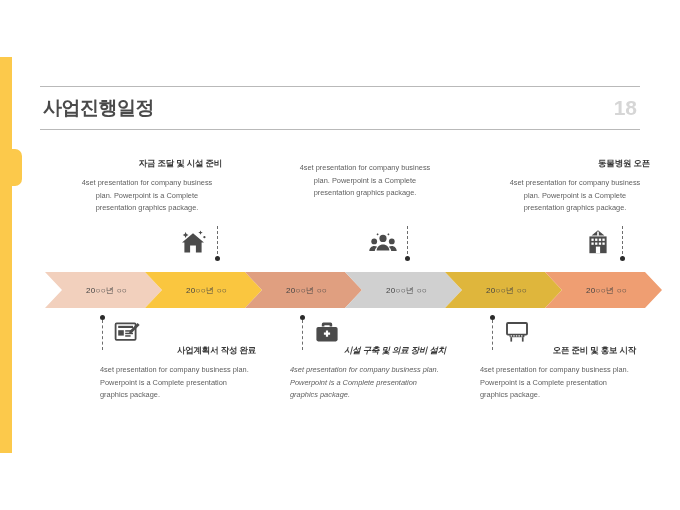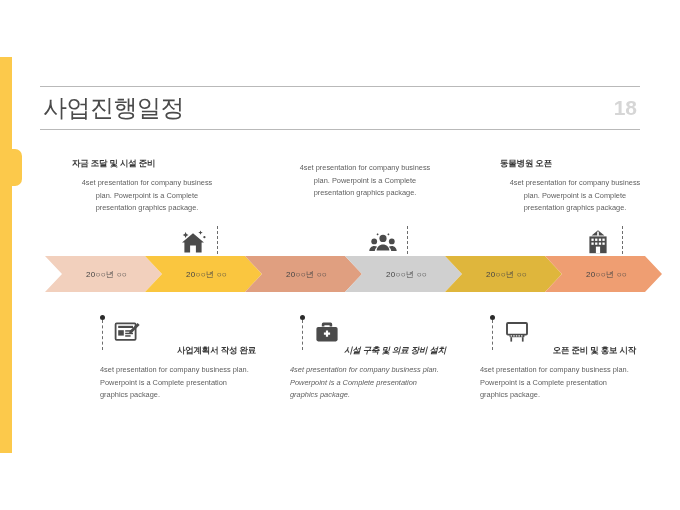--- a/index.html
+++ b/index.html
@@ -51,22 +51,22 @@
     height: 44px;
     border-top: 1px solid #b9b9b9;
     border-bottom: 1px solid #b9b9b9;
     box-sizing: border-box;
   }
   .header-title {
     position: absolute;
     left: 3px;
     top: 50%;
     transform: translateY(-50%);
-    font-size: 24px;
-    font-weight: normal;
+    font-size: 19px;
+    font-weight: bold;
     color: #4a4a4a;
     letter-spacing: -0.5px;
     white-space: nowrap;
   }
   .header-page {
     position: absolute;
     right: 3px;
     top: 50%;
     transform: translateY(-50%);
     font-size: 21px;
@@ -90,21 +90,21 @@
     color: #5e5e5e;
     margin: 4px;
   }
 
   
   .top-block {
     position: absolute;
     width: 150px;
     text-align: right;
   }
-  .top-block .blk-title { text-align: left; }
+  .top-block .blk-title { text-align: right; }
   .top-block .blk-body  { text-align: center; }
   .top-1 { left: 72px;  top: 158px; }
   .top-2 { left: 290px; top: 158px; }
   .top-3 { left: 500px; top: 158px; }
 
   
   .top-icon {
     position: absolute;
     top: 228px;
     width: 30px;
@@ -137,21 +137,21 @@
     top: 256px;
   }
   .db-1 { left: 215px; }
   .db-2 { left: 405px; }
   .db-3 { left: 620px; }
 
   
   .chev-strip {
     position: absolute;
     left: 45px;
-    top: 256px;
+    top: 272px;
     width: 600px;
     height: 40px;
   }
   .chev {
     position: absolute;
     top: 0;
     height: 36px;
     display: flex;
     align-items: center;
     justify-content: center;

